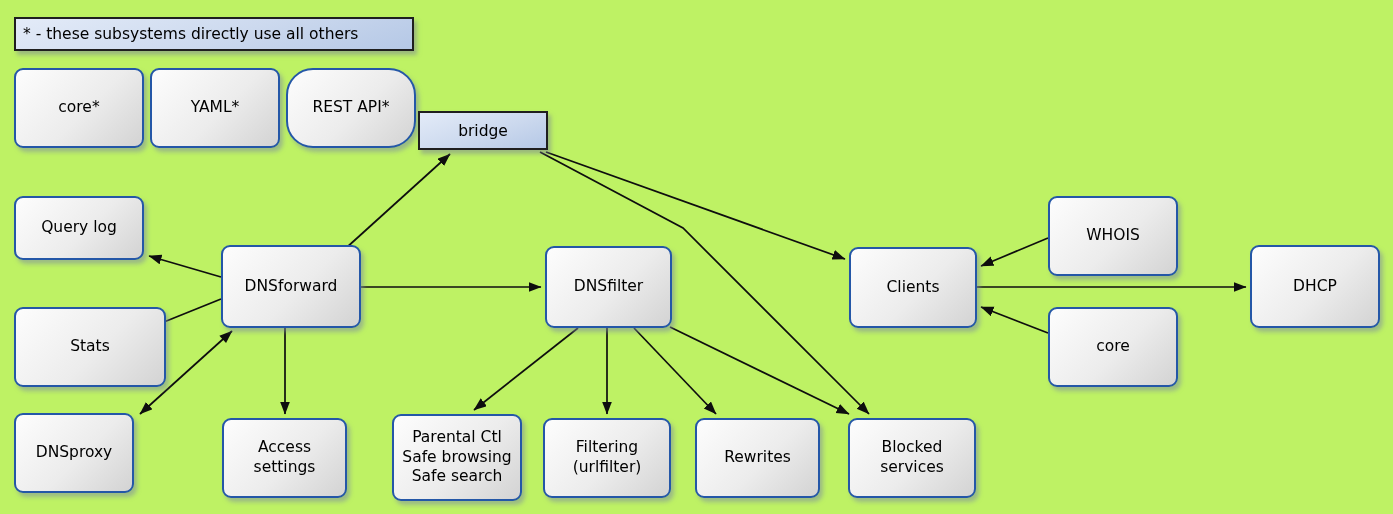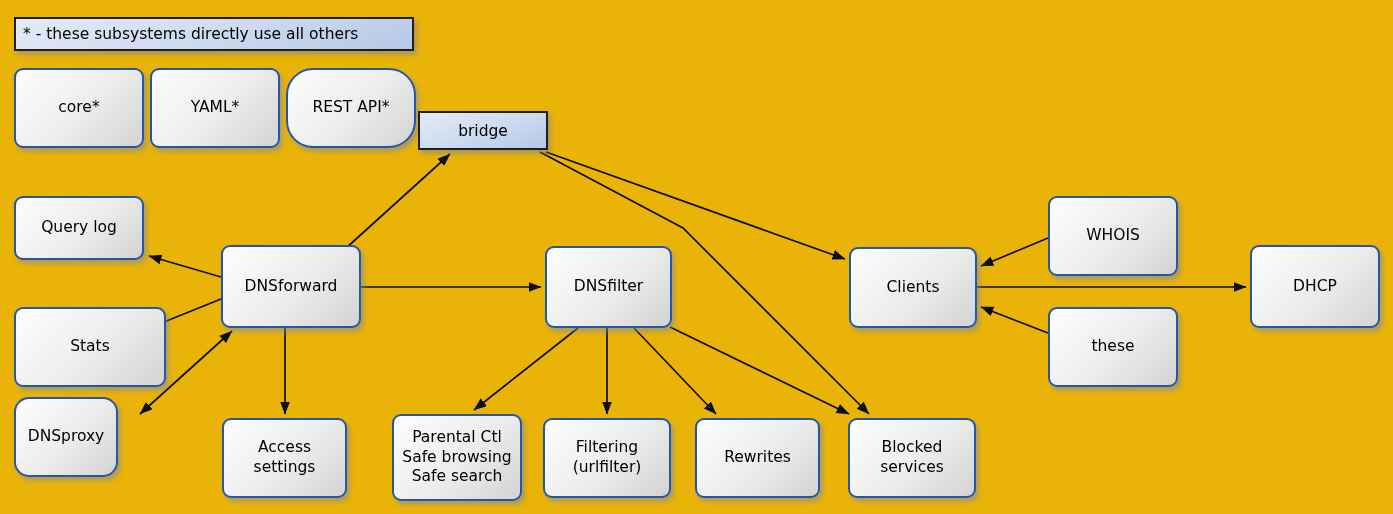--- a/index.html
+++ b/index.html
@@ -2,21 +2,21 @@
 <html><head>
 <meta charset="utf-8">
 <style>
   html, body { margin: 0; padding: 0; background: #ffffff; }
   #canvas {
     position: relative;
     width: 1393px;
     height: 514px;
     overflow: hidden;
     font-family: "DejaVu Sans", "Liberation Sans", sans-serif;
-    background: #eab308;
+    background: #bef264;
   }
   #edges {
     position: absolute;
     left: 0; top: 0;
     width: 1393px; height: 514px;
     z-index: 1;
   }
   .node {
     position: absolute;
     z-index: 2;
@@ -110,21 +110,21 @@
   </div>
 
   <div class="node" style="left:14px; top:196px; width:130px; height:64px;">
     <span>Query log</span>
   </div>
 
   <div class="node" style="left:14px; top:307px; width:152px; height:80px;">
     <span>Stats</span>
   </div>
 
-  <div class="node" style="left:14px; top:397px; width:104px; height:80px;border-radius:15px;">
+  <div class="node" style="left:14px; top:413px; width:120px; height:80px;">
     <span>DNSproxy</span>
   </div>
 
   <div class="node" style="left:221px; top:245px; width:140px; height:83px;">
     <span>DNSforward</span>
   </div>
 
   <div class="node" style="left:222px; top:418px; width:125px; height:80px;">
     <span>Access
 settings</span>
@@ -156,20 +156,20 @@
 
   <div class="node" style="left:849px; top:247px; width:128px; height:81px;align-items:center;">
     <span>Clients</span>
   </div>
 
   <div class="node" style="left:1048px; top:196px; width:130px; height:80px;">
     <span>WHOIS</span>
   </div>
 
   <div class="node" style="left:1048px; top:307px; width:130px; height:80px;">
-    <span>these</span>
+    <span>core</span>
   </div>
 
   <div class="node" style="left:1250px; top:245px; width:130px; height:83px;">
     <span>DHCP</span>
   </div>
 
 </div>
 
 </body></html>

